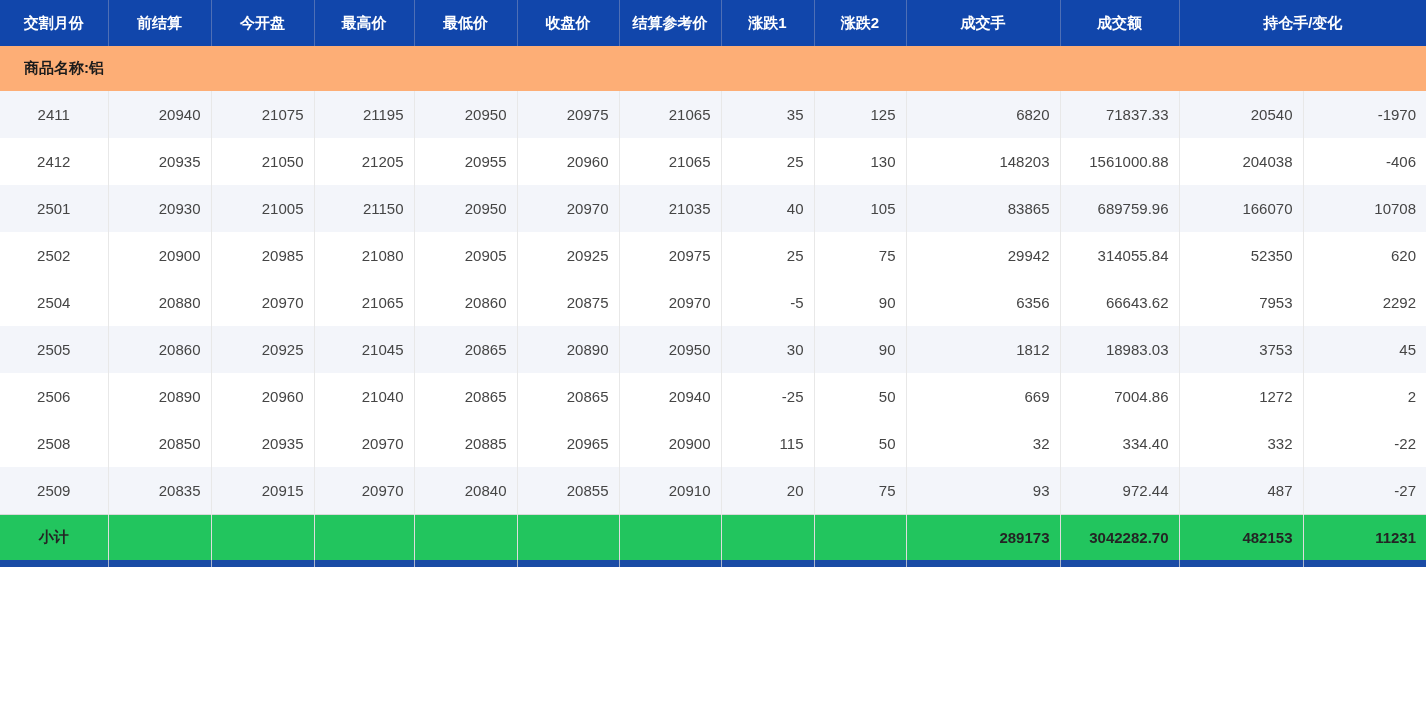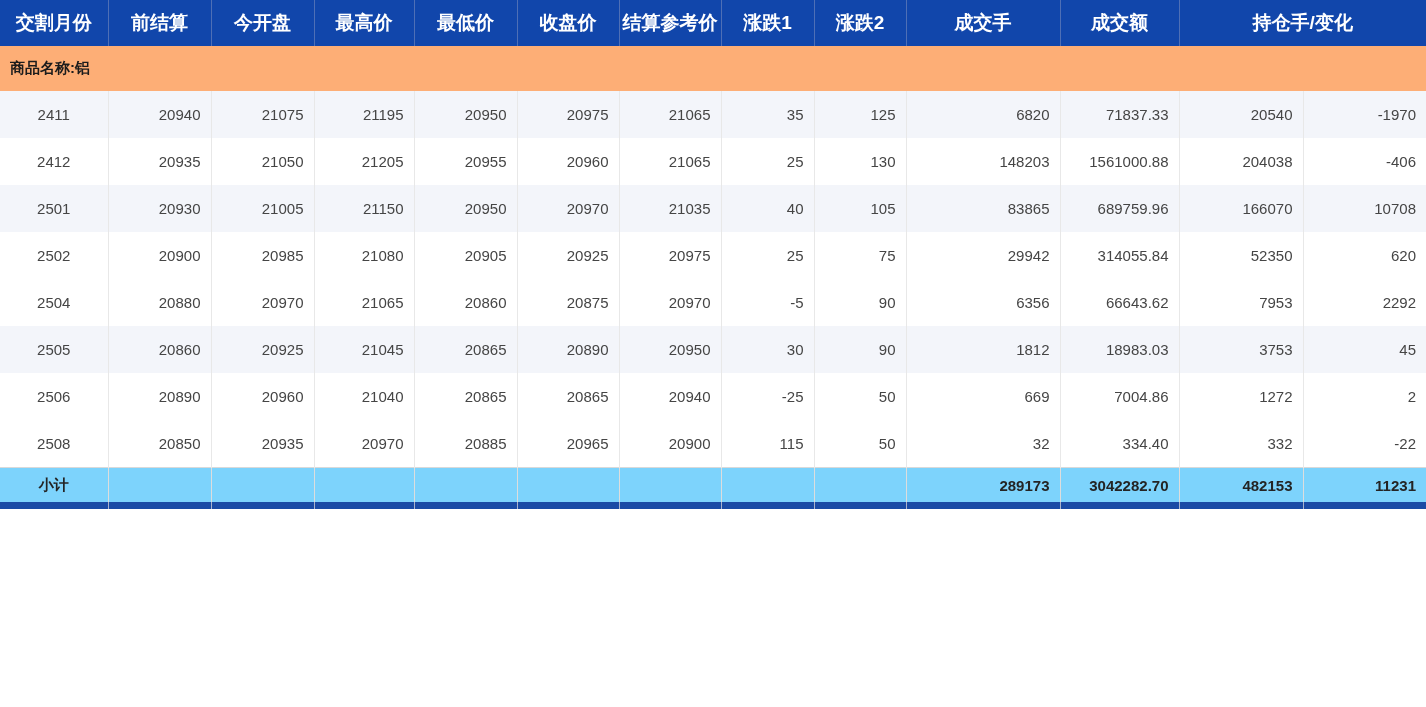--- a/index.html
+++ b/index.html
@@ -6,42 +6,42 @@
   body{
     width:1426px;height:707px;overflow:hidden;background:#ffffff;
     font-family:"Liberation Sans","DejaVu Sans",sans-serif;
   }
   table{
     border-collapse:collapse;table-layout:fixed;width:1426px;
   }
   
   thead th{
     height:46px;background:#1146ab;color:#ffffff;
-    font-size:19px;font-weight:bold;text-align:center;
+    font-size:15px;font-weight:bold;text-align:center;
     padding:0;border-left:1px solid #4e6fb6;
   }
   thead th:first-child{border-left:none;}
   
   tr.group td{
     height:45px;background:#fdae76;color:#1c1c1c;
     font-size:15px;font-weight:bold;text-align:left;
-    padding:0 0 0 10px;
+    padding:0 0 0 24px;
   }
   
   tr.data td{
     height:47px;font-size:15px;color:#454545;
     padding:0 10px 0 0;text-align:right;
     border-left:1px solid #e8e8e8;background:#ffffff;
     overflow:hidden;white-space:nowrap;
   }
   tr.data td:first-child{border-left:none;text-align:center;padding-right:0;}
   tr.data.odd td{background:#f3f5fa;}
   
   tr.subtotal td{
-    height:34px;background:#7dd3fc;font-size:15px;font-weight:bold;color:#242424;
+    height:45px;background:#22c55e;font-size:15px;font-weight:bold;color:#242424;
     padding:0 10px 0 0;text-align:right;border-left:1px solid #dddddd;
     border-top:1px solid #d9d9d9;white-space:nowrap;
   }
   tr.subtotal td:first-child{border-left:none;text-align:center;padding-right:0;}
   
   tr.footerbar td{
     height:7px;padding:0;line-height:0;font-size:0;background:#1a4ba5;
     border-left:1px solid #aab4cc;
   }
   tr.footerbar td:first-child{border-left:none;}
@@ -198,20 +198,35 @@
         <td>20885</td>
         <td>20965</td>
         <td>20900</td>
         <td>115</td>
         <td>50</td>
         <td>32</td>
         <td>334.40</td>
         <td>332</td>
         <td>-22</td>
       </tr>
+      <tr class="data odd">
+        <td>2509</td>
+        <td>20835</td>
+        <td>20915</td>
+        <td>20970</td>
+        <td>20840</td>
+        <td>20855</td>
+        <td>20910</td>
+        <td>20</td>
+        <td>75</td>
+        <td>93</td>
+        <td>972.44</td>
+        <td>487</td>
+        <td>-27</td>
+      </tr>
       <tr class="subtotal">
         <td>小计</td>
         <td></td>
         <td></td>
         <td></td>
         <td></td>
         <td></td>
         <td></td>
         <td></td>
         <td></td>

